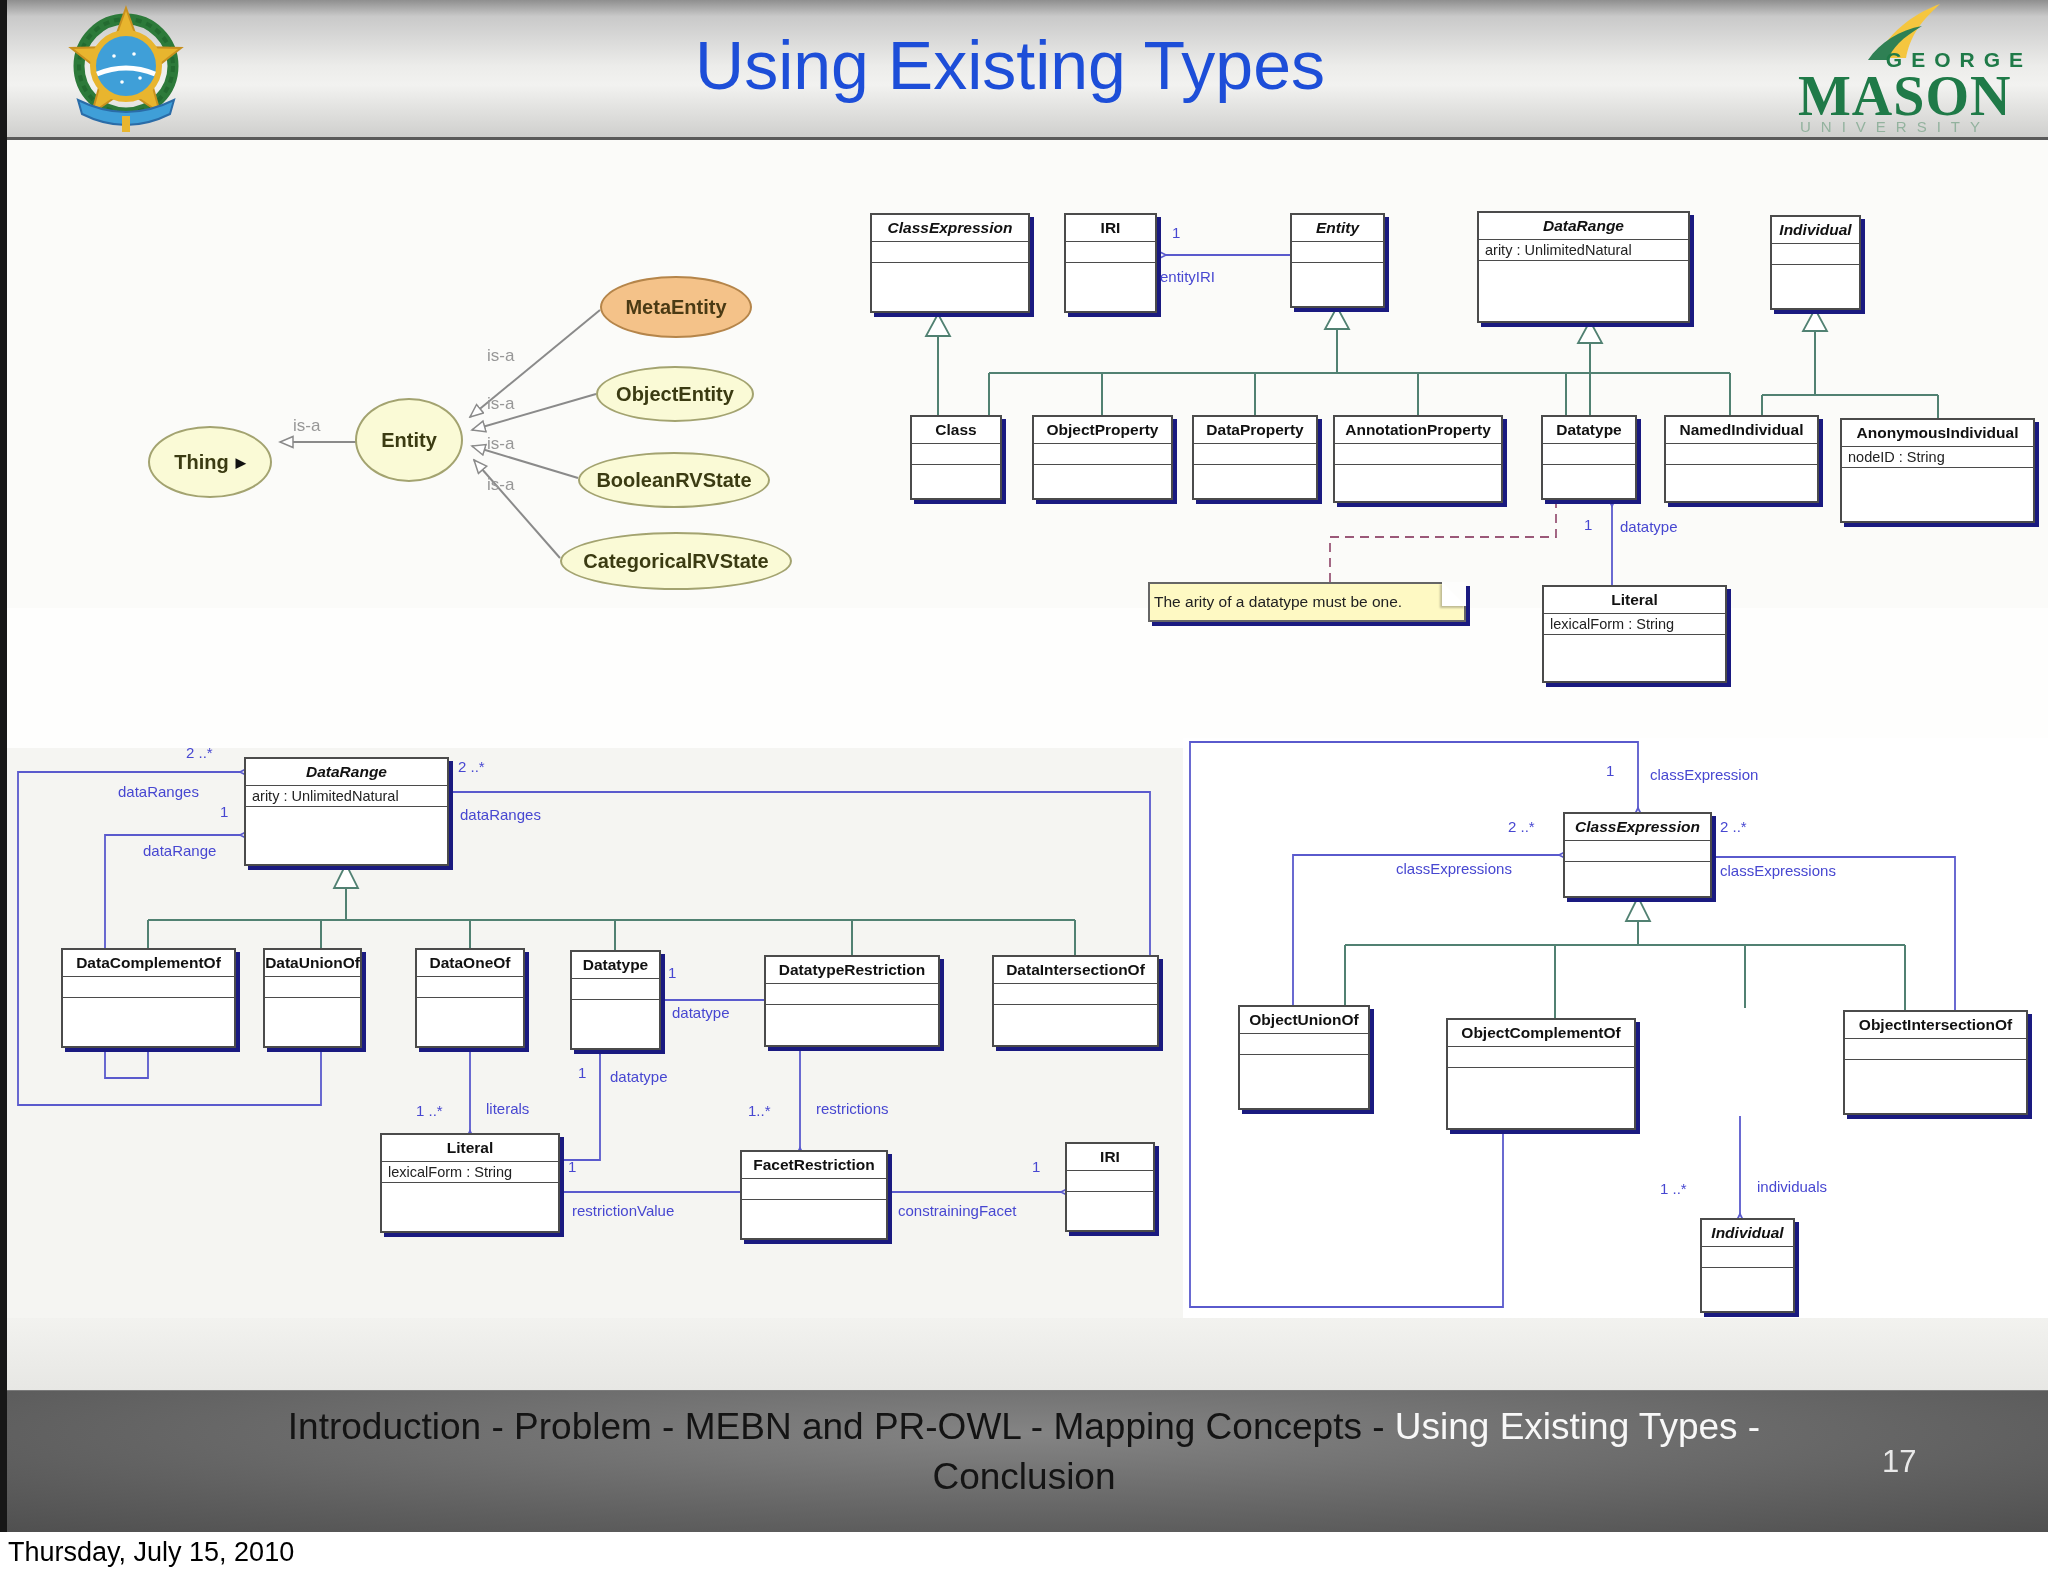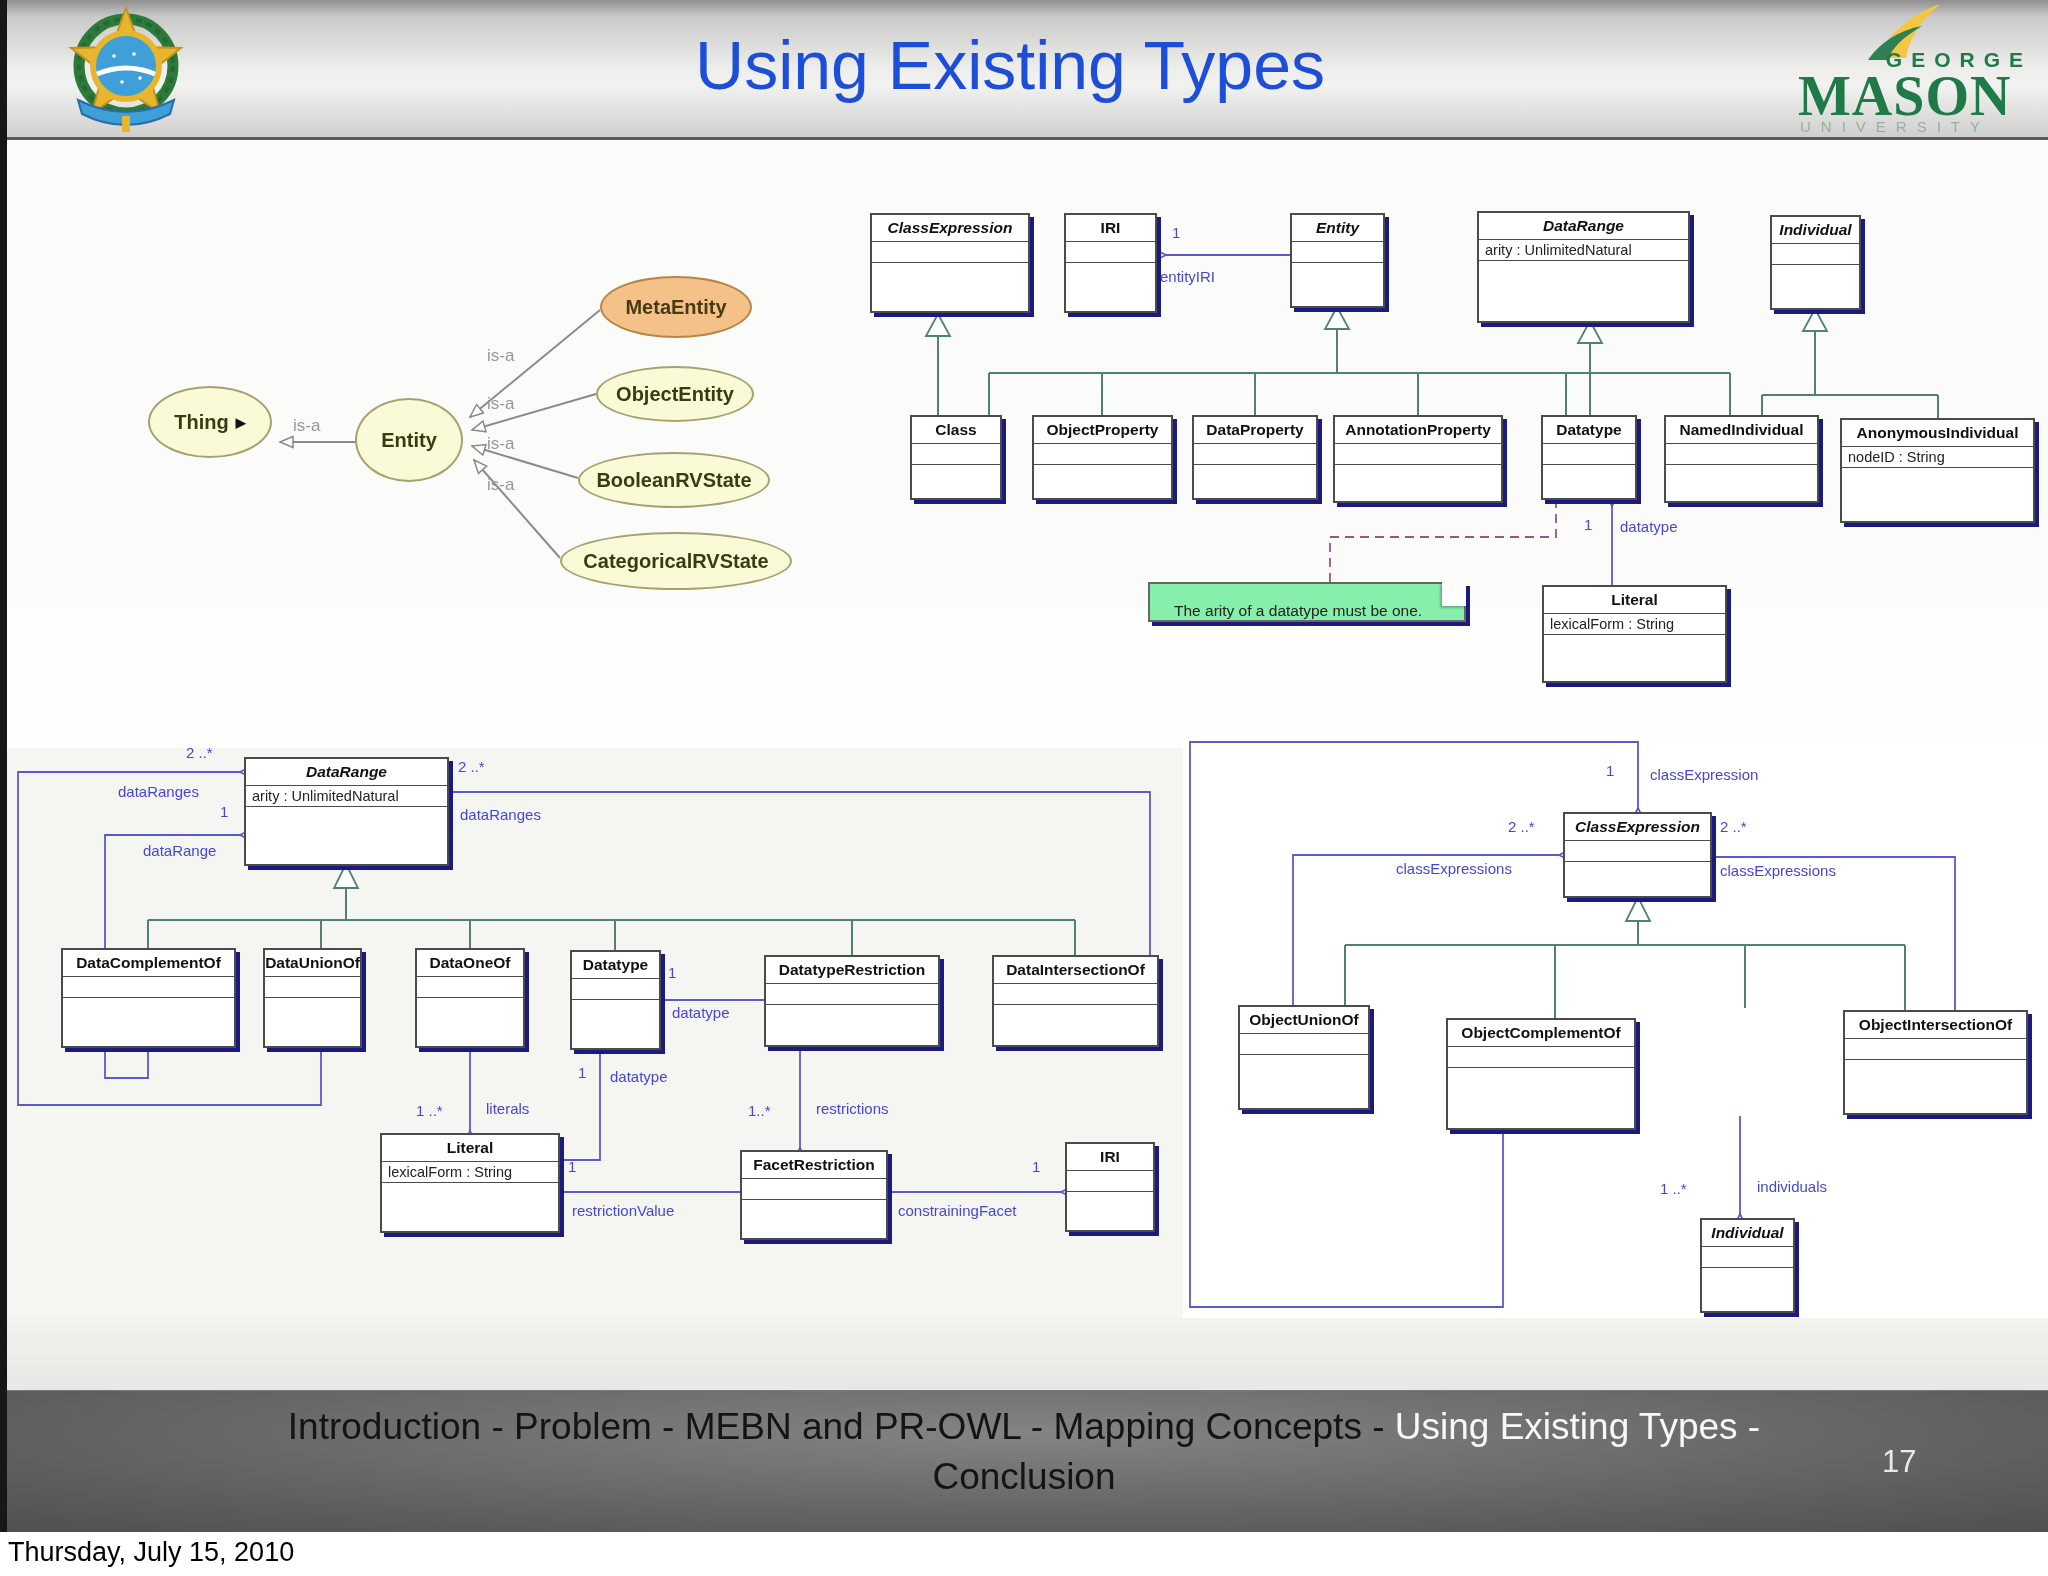--- a/index.html
+++ b/index.html
@@ -33,23 +33,23 @@
   
   .ub{position:absolute;background:#fff;border:2px solid #4b4b4b;box-shadow:4px 4px 0 #1a1a80;
       box-sizing:border-box;display:flex;flex-direction:column;z-index:2;}
   .ub .t{font-weight:bold;font-size:15.5px;text-align:center;height:26px;line-height:25px;
          border-bottom:1.5px solid #4b4b4b;white-space:nowrap;color:#111;}
   .ub .a{font-size:14.5px;min-height:20px;line-height:20px;padding:0 6px;
          border-bottom:1.5px solid #4b4b4b;white-space:nowrap;color:#222;}
   .ub .b{flex:1;}
   .ub.abs .t{font-style:italic;}
   
-  .note{position:absolute;left:1148px;top:582px;width:318px;height:40px;background:#86efac;
+  .note{position:absolute;left:1148px;top:582px;width:318px;height:40px;background:#fef9c3;
         border:2px solid #666;box-shadow:4px 4px 0 #1a1a80;z-index:2;box-sizing:border-box;
-        font-size:15.5px;color:#222;display:flex;align-items:flex-end;padding-left:24px;}
+        font-size:15.5px;color:#222;display:flex;align-items:center;padding-left:4px;}
   .note::before{content:"";position:absolute;top:-2px;right:-2px;width:0;height:0;border-style:solid;
         border-width:0 24px 24px 0;border-color:#fdfdfc #fdfdfc #ffffff #ffffff;
         box-shadow:-2px 2px 2px rgba(0,0,0,.25);}
   
   .lbl{position:absolute;font-size:15px;color:#4747d1;white-space:nowrap;z-index:3;}
   .isa{position:absolute;font-size:17px;color:#979797;white-space:nowrap;z-index:3;}
   
   .ell{position:absolute;border-radius:50%;display:flex;align-items:center;justify-content:center;
        font-weight:bold;font-size:20px;color:#3b3b12;z-index:2;background:#fafad6;
        border:2px solid #a3a370;box-sizing:border-box;}
@@ -175,21 +175,21 @@
       <path d="M888,1192 L1061,1192" marker-end="url(#vArrow)"></path>
       <path d="M1503,1130 L1503,1307 L1190,1307 L1190,742 L1638,742 L1638,808" marker-end="url(#vArrow)"></path>
       <path d="M1293,1005 L1293,855 L1559,855" marker-end="url(#vArrow)"></path>
       <path d="M1955,1010 L1955,857 L1716,857" marker-end="url(#vArrow)"></path>
       <path d="M1740,1116 L1740,1214" marker-end="url(#vArrow)"></path>
     </g>
 
     <path d="M1330,582 L1330,537 L1556,537 L1556,504" stroke="#9a5878" stroke-width="1.8" stroke-dasharray="9 6" fill="none"></path>
   </svg>
 
-  <div class="ell" style="left:148px;top:386px;width:124px;height:72px">
+  <div class="ell" style="left:148px;top:426px;width:124px;height:72px">
     <span>Thing</span>
     <span class="tri">▶</span>
   </div>
   <div class="ell" style="left:355px;top:398px;width:108px;height:84px">
     <span>Entity</span>
   </div>
   <div class="ell meta" style="left:600px;top:276px;width:152px;height:62px">
     <span>MetaEntity</span>
   </div>
   <div class="ell" style="left:596px;top:366px;width:158px;height:56px">

